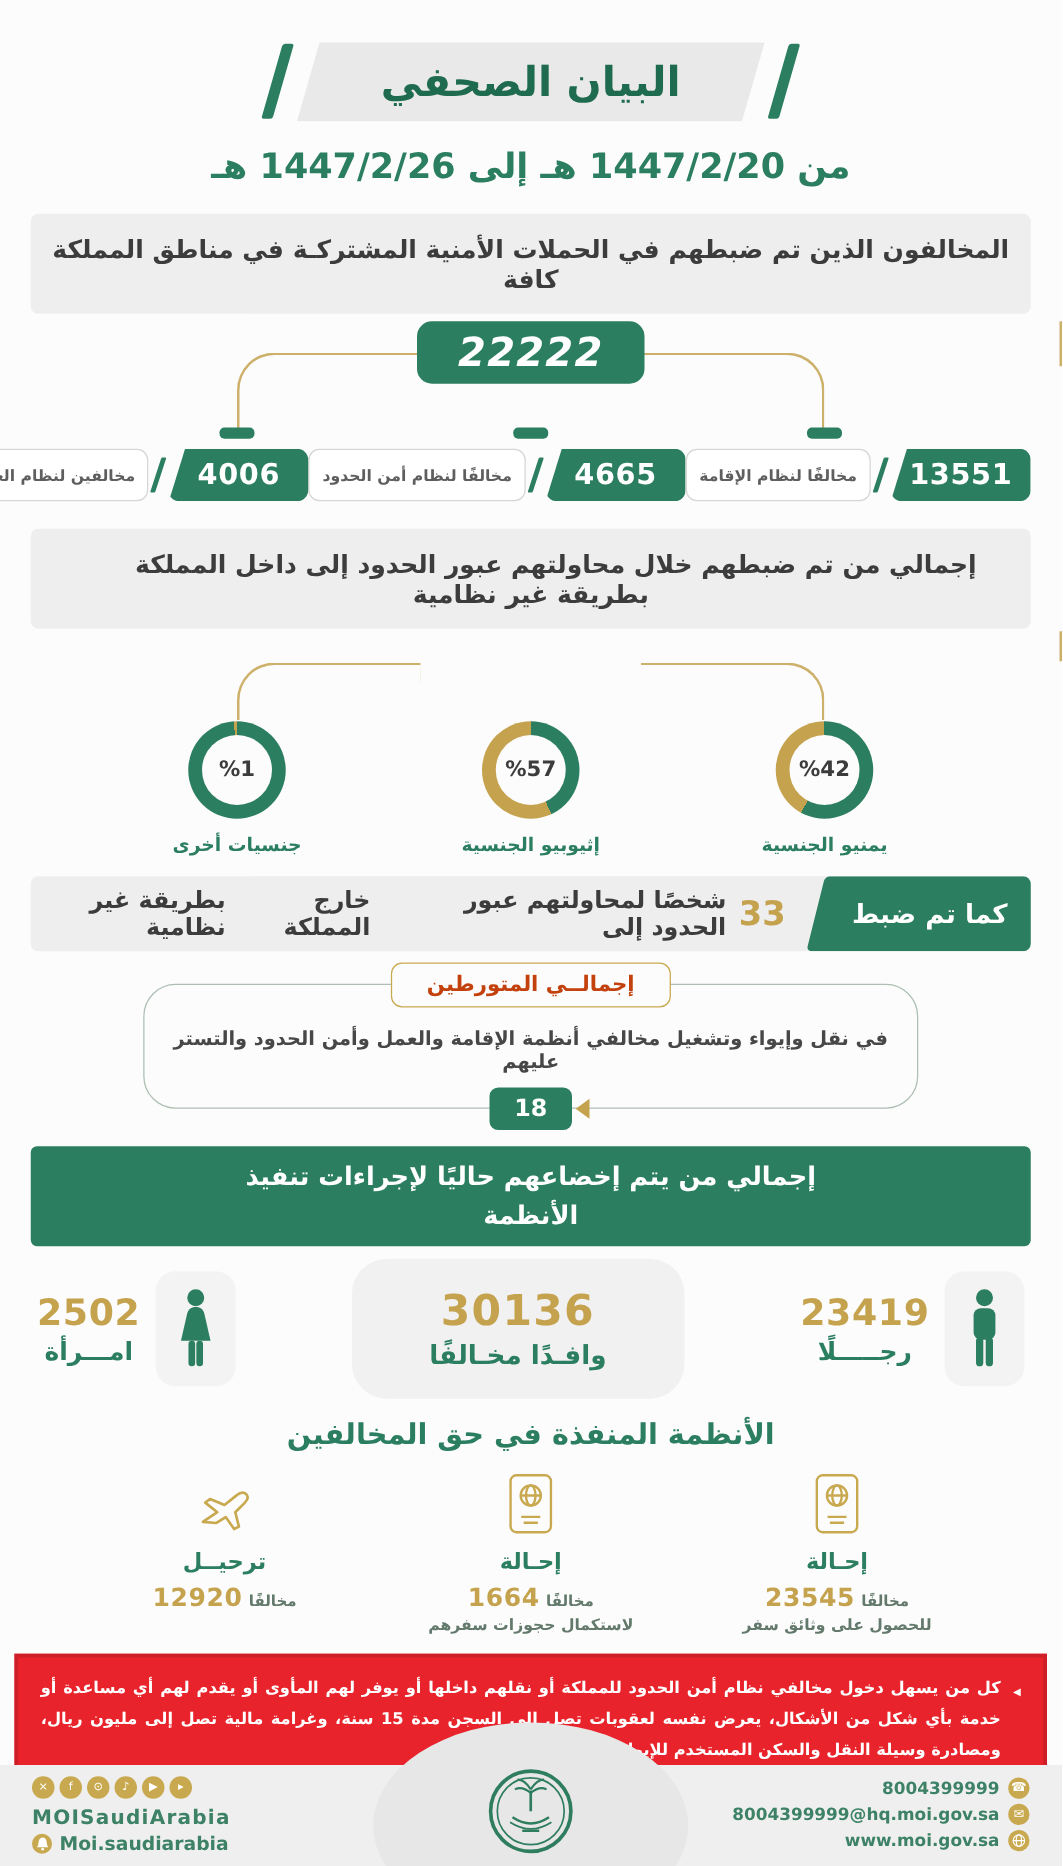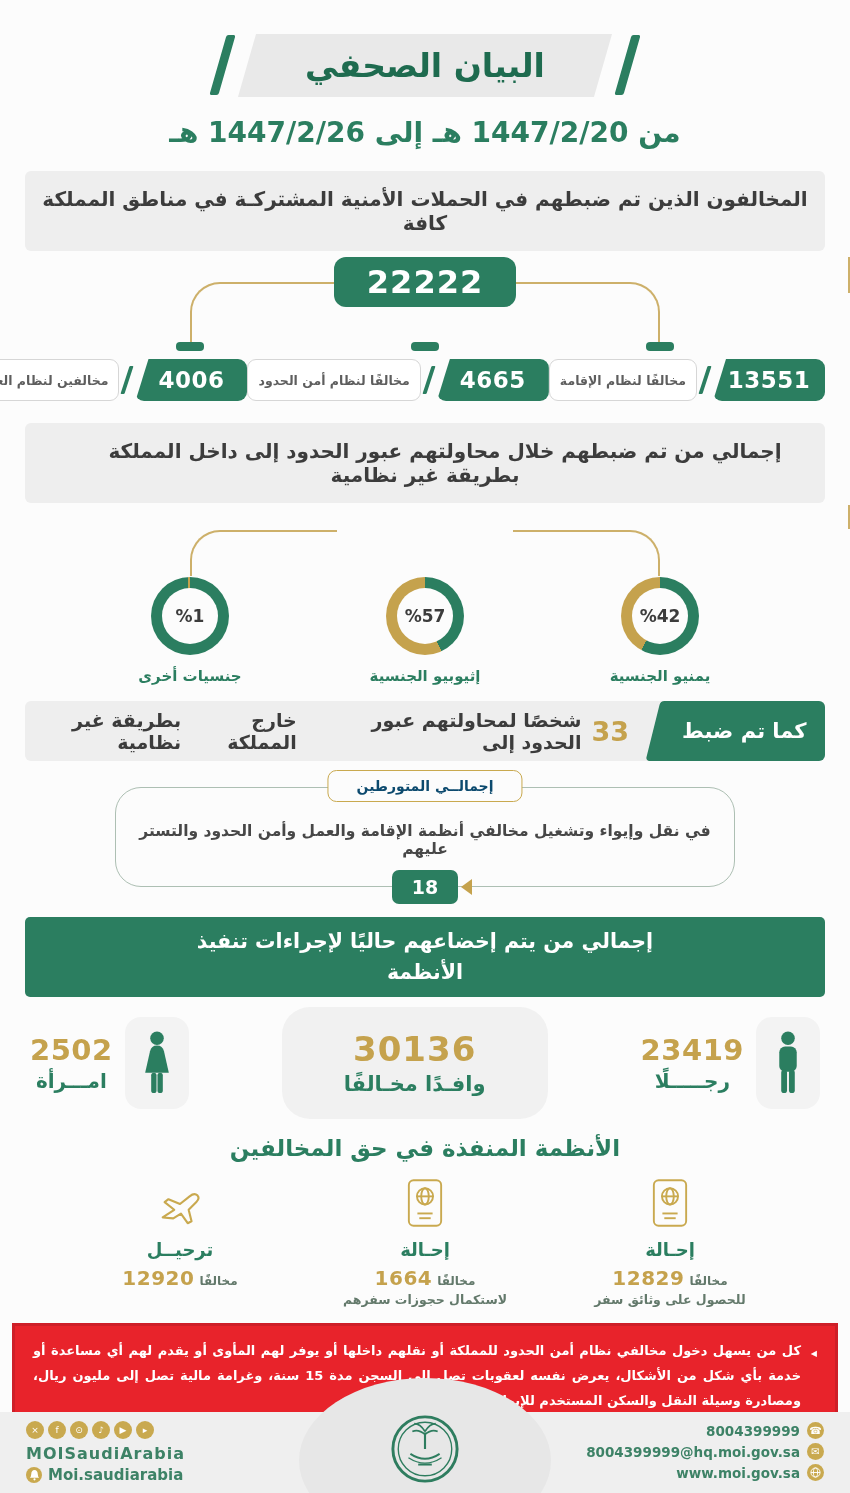--- a/index.html
+++ b/index.html
@@ -14,21 +14,21 @@
 
   .subtitle { text-align:center; margin-top:12px; }
   .subtitle .l1 { font-size:18px; font-weight:700; color:#4A4A4A; }
   .subtitle .l2 { font-size:28px; font-weight:800; color:#2B7E60; margin-top:7px; }
 
   
   .graybar { width:800px; margin:22px auto 0; background:#EEEEEE; border-radius:6px; padding:16px 8px; text-align:center; font-size:20px; font-weight:700; color:#3C3C3C; }
   .graybar b { font-weight:700;margin-left:40px; }
 
   
-  .tree { position:relative; height:100px; margin-top:6px; }
+  .tree { position:relative; height:100px; margin-top:6px;font-style:italic; }
   .total-box { position:absolute; left:50%; transform:translateX(-50%); top:0; width:182px; height:50px; background:#2B7E60; color:#fff; border-radius:12px; font-size:32px; font-weight:800; display:grid; place-items:center; z-index:2; letter-spacing:1px; }
   .conn { position:absolute; border-color:#CDB06A; }
   .conn-c { left:calc(50% - 1px); top:50px; width:2px; height:36px; background:#CDB06A; }
   .conn-r { left:calc(50% + 88px); top:25px; width:147px; height:62px; border-top:2px solid #CDB06A; border-right:2px solid #CDB06A; border-top-right-radius:30px; }
   .conn-l { right:calc(50% + 88px); top:25px; width:147px; height:62px; border-top:2px solid #CDB06A; border-left:2px solid #CDB06A; border-top-left-radius:30px; }
   .dash { position:absolute; top:85px; width:28px; height:9px; border-radius:4px; background:#2B7E60; z-index:2; }
   .dash-c { left:50%; transform:translateX(-50%); }
   .dash-r { left:calc(50% + 221px); }
   .dash-l { right:calc(50% + 221px); }
 
@@ -52,21 +52,21 @@
 
   
   .bar3 { position:relative; width:800px; margin:16px auto 0; background:#EEEEEE; border-radius:6px; height:60px; display:flex; align-items:center; gap:10px; padding-right:196px; overflow:hidden; font-size:19px; font-weight:700; color:#3C3C3C; }
   .bar3 b { font-weight:900; }
   .plate3 { position:absolute; right:-10px; top:0; bottom:0; width:182px; background:#2B7E60; transform:skewX(-14deg); border-radius:4px; display:grid; place-items:center; }
   .plate3 span { transform:skewX(14deg); color:#fff; font-size:21px; font-weight:800; white-space:nowrap; }
   .count33 { color:#C5A24D; font-size:27px; font-weight:800; }
 
   
   .involved { width:620px; margin:26px auto 0; position:relative; border:1.6px solid #ADBFB3; border-radius:26px; padding:34px 20px 28px; text-align:center; }
-  .involved-title { position:absolute; top:-18px; right:50%; transform:translateX(50%); background:#FCFCFC; border:1.6px solid #C9A94F; border-radius:9px; padding:7px 28px; color:#0c4a6e; font-weight:800; font-size:14px; white-space:nowrap; }
+  .involved-title { position:absolute; top:-18px; right:50%; transform:translateX(50%); background:#FCFCFC; border:1.6px solid #C9A94F; border-radius:9px; padding:7px 28px; color:#c2410c; font-weight:800; font-size:17px; white-space:nowrap; }
   .involved-body { font-size:15.5px; font-weight:700; color:#474747; }
   .involved-total { position:absolute; bottom:-18px; right:50%; transform:translateX(50%); background:#2B7E60; color:#fff; border-radius:7px; width:66px; height:34px; display:grid; place-items:center; font-size:19px; font-weight:800; }
   .involved-total::after { content:""; position:absolute; right:-14px; top:50%; transform:translateY(-50%); border:8px solid transparent; border-right:11px solid #C5A24D; }
 
   
   .banner { width:800px; margin:30px auto 0; background:#2B7E60; border-radius:5px; color:#fff; text-align:center; font-size:20.5px; font-weight:800; padding:9px 0; line-height:1.5; }
   .banner span { display:inline-block; max-width:470px; }
   .stats { display:flex; justify-content:space-between; align-items:center; width:790px; margin:10px auto 0; }
   .person-group { display:flex; align-items:center; gap:12px; }
   .person-icon-box { width:64px; height:92px; background:#F3F3F3; border-radius:16px; display:grid; place-items:center; }
@@ -261,21 +261,21 @@
           <rect x="3" y="3" width="34" height="48" rx="5"></rect>
           <circle cx="20" cy="20" r="8.5"></circle>
           <ellipse cx="20" cy="20" rx="4" ry="8.5"></ellipse>
           <line x1="11.5" y1="20" x2="28.5" y2="20"></line>
           <line x1="12" y1="38" x2="28" y2="38"></line>
           <line x1="14" y1="43" x2="26" y2="43"></line>
         </svg>
       </div>
       <div class="sys-name">إحـالة</div>
       <div class="sys-value">
-        <span class="v">12829</span>
+        <span class="v">23545</span>
         <span class="u">مخالفًا</span>
       </div>
       <div class="sys-sub">للحصول على وثائق سفر</div>
     </div>
 
     <div class="sys-col">
       <div class="sys-icon">
         <svg width="38" height="52" viewBox="0 0 40 54" fill="none" stroke="#C9A94F" stroke-width="2">
           <rect x="3" y="3" width="34" height="48" rx="5"></rect>
           <circle cx="20" cy="20" r="8.5"></circle>

